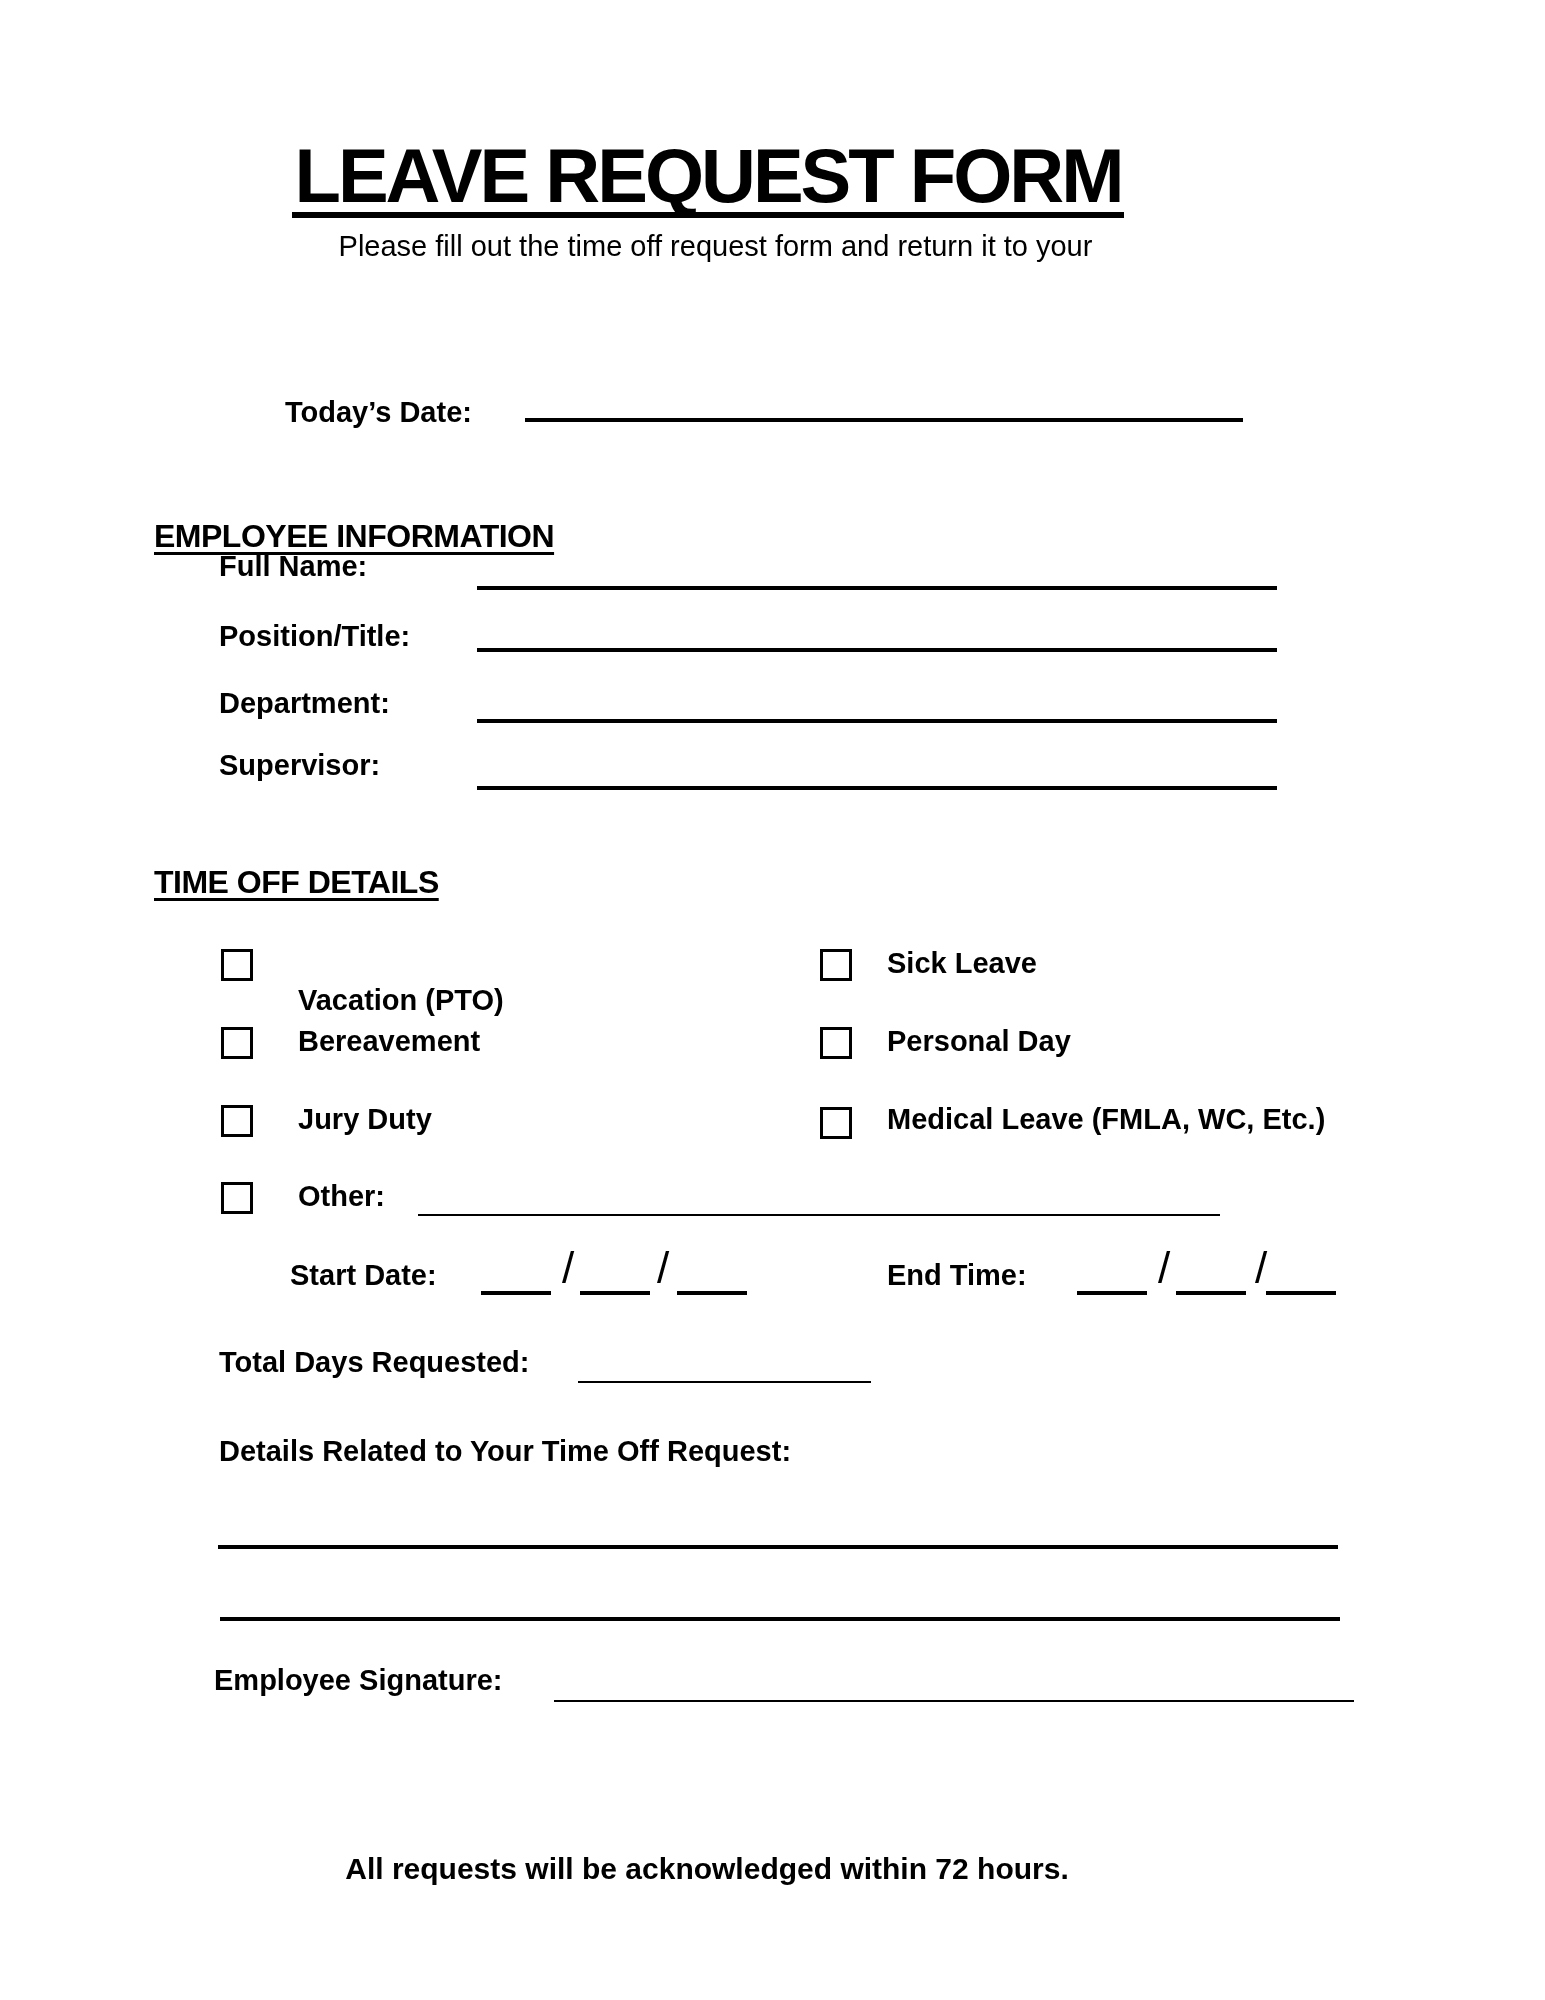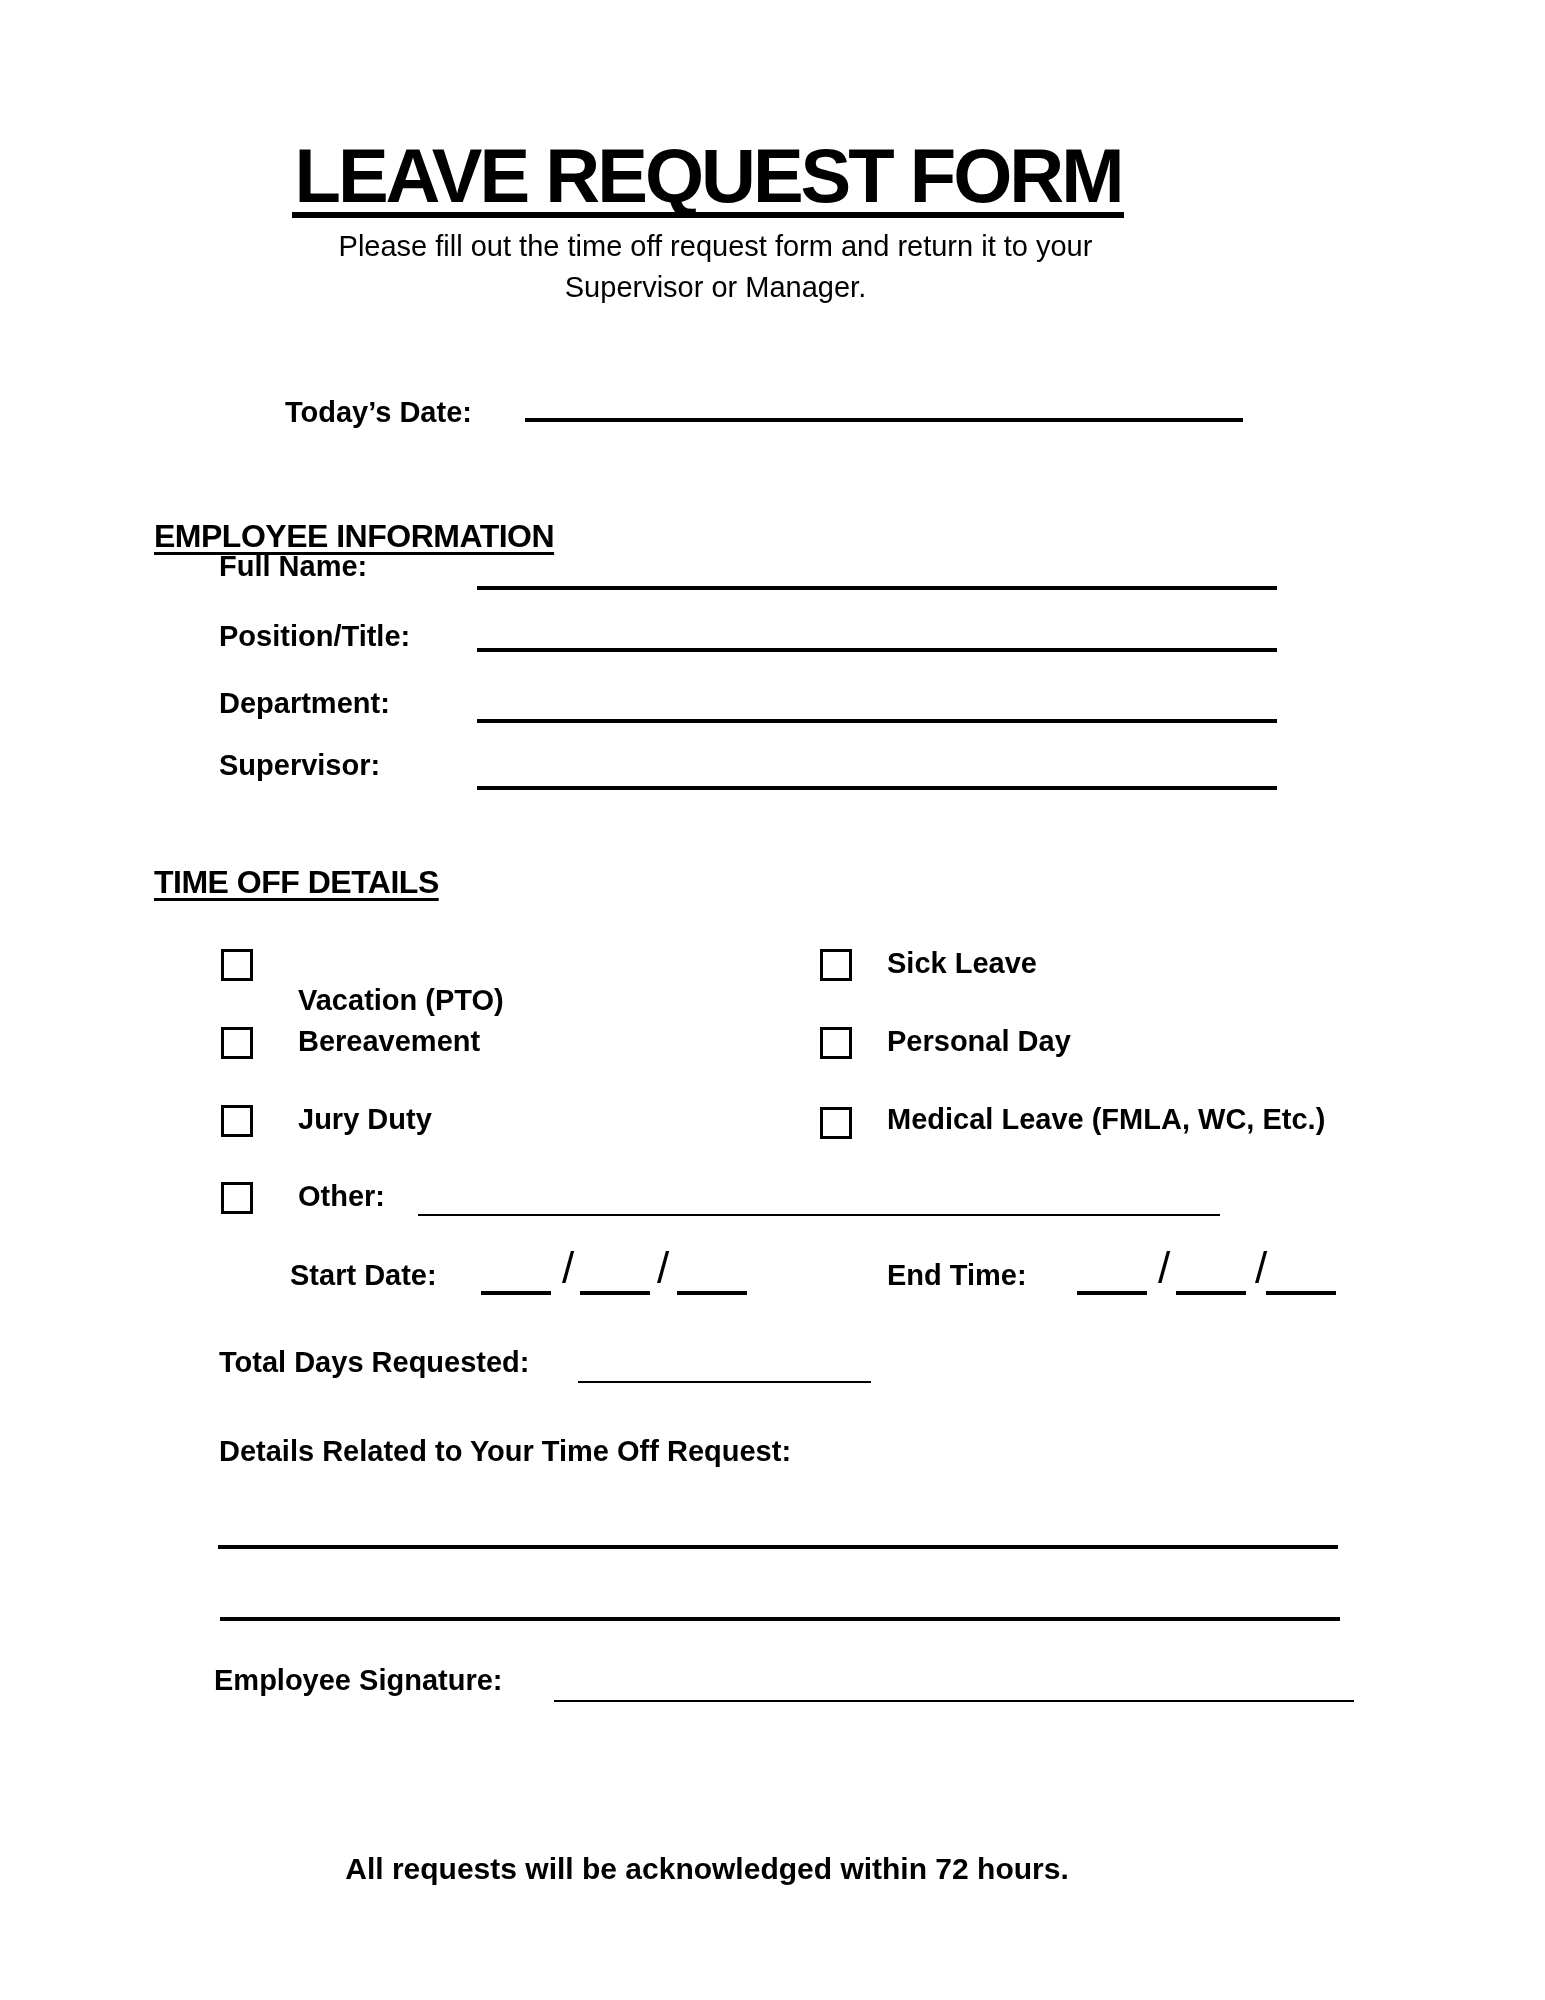--- a/index.html
+++ b/index.html
@@ -19,21 +19,20 @@
     .slash { position: absolute; font-size: 44px; font-weight: 400; line-height: 1; }
     .footer { left: 0; width: 1414px; text-align: center; top: 1852px; font-size: 30px; font-weight: 700; }
     [data-interactable="true"] { cursor: text; }
   </style>
 </head>
 <body>
 
 <div class="abs title" data-interactable="false"><span data-interactable="false">LEAVE REQUEST FORM</span></div>
 <div class="abs subtitle" data-interactable="false">
   <div data-interactable="false">Please fill out the time off request form and return it to your</div>
-  <div data-interactable="false">Supervisor or Manager.</div>
 </div>
 
 <div class="abs label" style="left:285px; top:384px;margin-top:12px;" data-interactable="false">Today’s Date:</div>
 <div class="line" style="left:525px; top:418px; width:718px;" data-interactable="true"></div>
 
 <div class="abs heading" style="left:154px; top:480px;margin-top:38px;" data-interactable="false">EMPLOYEE INFORMATION</div>
 
 <div class="abs label" style="left:219px; top:550px;" data-interactable="false">Full Name:</div>
 <div class="line" style="left:477px; top:586px; width:800px;" data-interactable="true"></div>
 

